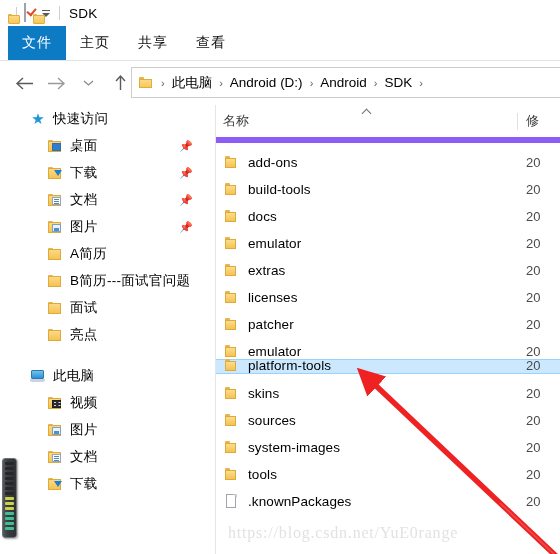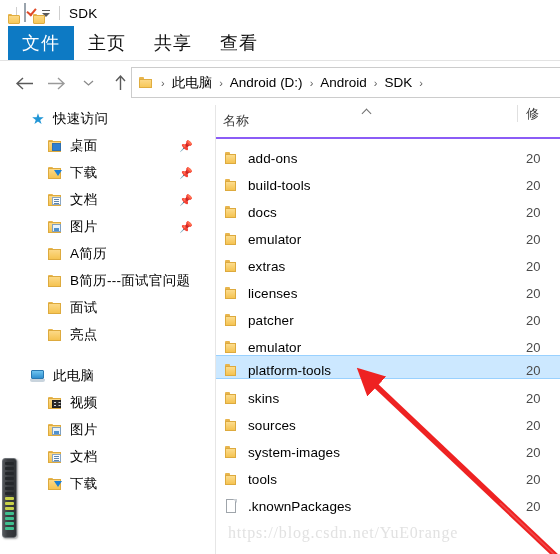--- a/index.html
+++ b/index.html
@@ -116,21 +116,21 @@
     left: 0; top: 26px;
     width: 560px; height: 34px;
     background: #ffffff;
     display: flex;
     align-items: stretch;
   }
   .tab {
     display: flex;
     align-items: center;
     justify-content: center;
-    font-size: 18px;
+    font-size: 14px;
     color: #111111;
     padding: 0 14px;
     min-width: 54px;
     box-sizing: border-box;
     letter-spacing: 1px;
   }
   .tab.file-tab {
     background: #0d7ac4;
     color: #ffffff;
     margin-left: 8px;
@@ -383,21 +383,22 @@
     position: absolute;
     left: 216px; top: 0;
     width: 344px; height: 449px;
     background: #ffffff;
     overflow: hidden;
   }
   .col-header {
     position: relative;
     height: 32px;
     display: flex;
-    border-bottom: 2px solid #8b5cf6;
+    align-items: center;
+    border-bottom: 6px solid #8b5cf6;
   }
   .col-name {
     font-size: 13px;
     color: #3a3a3a;
     padding-left: 7px;
     width: 301px;
     box-sizing: border-box;
     position: relative;
     height: 32px;
     display: flex;
@@ -435,21 +436,21 @@
     align-items: flex-end;
     height: 27px;
     position: relative;
     padding-left: 7px;
     box-sizing: border-box;
   }
   .file-row.selected {
     background: #cce8ff;
     border-top: 1px solid #99d1ff;
     border-bottom: 1px solid #99d1ff;
-    height: 24px;
+    height: 15px;
   }
   .file-ico {
     width: 16px; height: 16px;
     position: relative;
     flex: 0 0 16px;
     margin-right: 9px;
   }
   .file-ico.folder::before {
     content: "";
     position: absolute;

